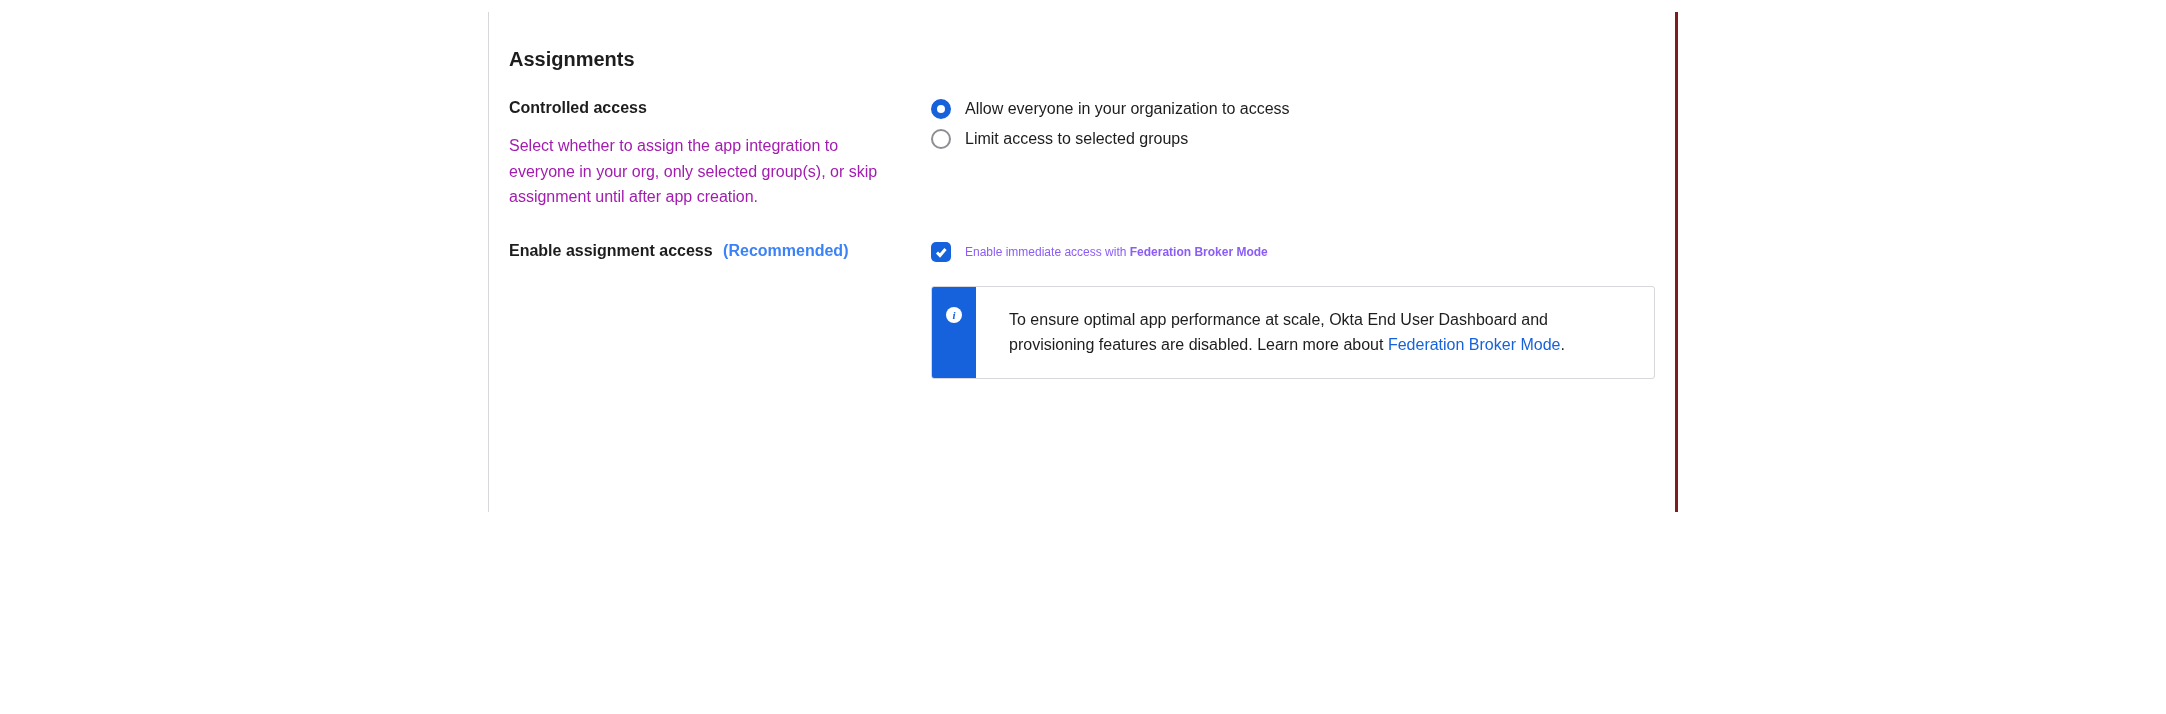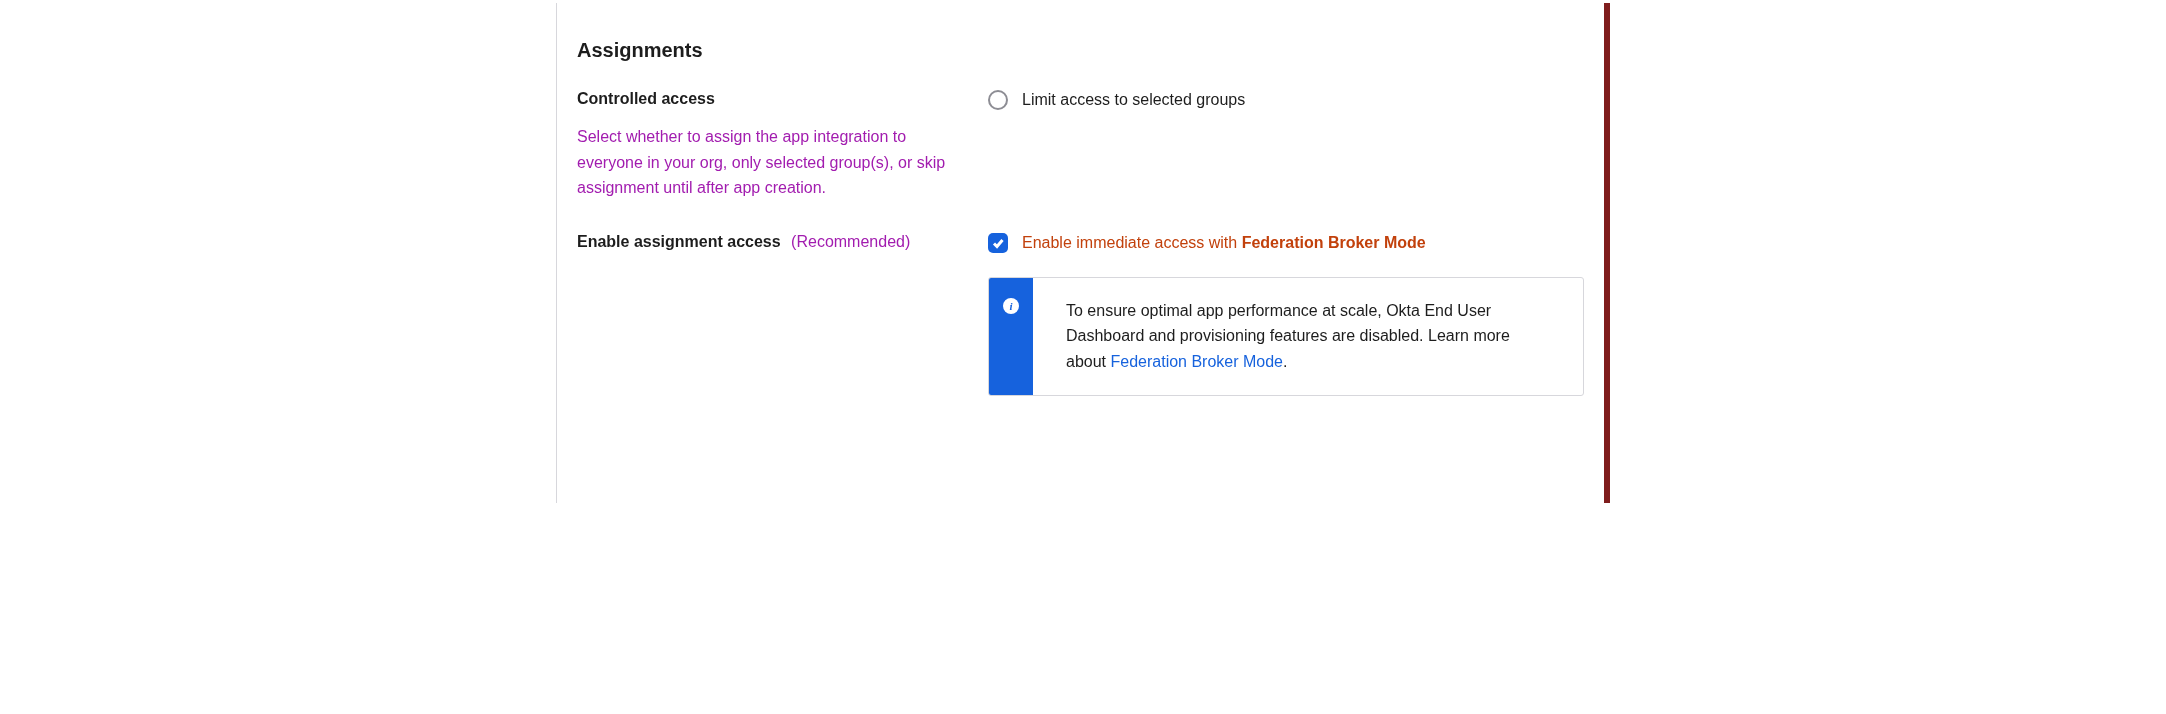--- a/index.html
+++ b/index.html
@@ -8,54 +8,54 @@
       padding: 0;
     }
     body {
       font-family: -apple-system, BlinkMacSystemFont, "Segoe UI", Helvetica, Arial, sans-serif;
       background: #ffffff;
       color: #1d1d1d;
       font-size: 16px;
     }
     .panel {
       border-left: 1px solid #d7d7dc;
-      border-right: 6px solid #7f1d1d;
-      width: 1054px;
-      margin: 3px auto;
+      border-right: 3px solid #7f1d1d;
+      width: 1190px;
+      margin: 12px auto;
       padding: 0 20px 30px 20px;
       min-height: 500px;
       padding-top: 8px;
     }
     .section-title {
       font-weight: 700;
       font-size: 20px;
       color: #1d1d1d;
       margin-top: 28px;
       margin-bottom: 28px;
     }
     .row {
       display: flex;
-      gap: 31px;
+      gap: 42px;
       margin-bottom: 32px;
     }
     .left-col {
       width: 380px;
       flex-shrink: 0;
     }
     .right-col {
       flex: 1;
     }
     .field-label {
       font-weight: 600;
       font-size: 16px;
       color: #1d1d1d;
     }
     .field-hint {
-      color: #a21caf;
-      font-weight: 400;
+      color: #3b82f6;
+      font-weight: 700;
       margin-left: 6px;
     }
     .field-description {
       color: #a21caf;
       font-size: 16px;
       line-height: 1.6;
       margin-top: 16px;
     }
     .radio-group {
       display: flex;
@@ -101,22 +101,22 @@
       flex-shrink: 0;
     }
     .checkbox-check {
       width: 12px;
       height: 12px;
       stroke: #ffffff;
       stroke-width: 3;
       fill: none;
     }
     .checkbox-label {
-      font-size: 16px;
-      color: #c2410c;
+      font-size: 12px;
+      color: #8b5cf6;
     }
     .checkbox-label strong {
       font-weight: 700;
     }
     .info-box {
       display: flex;
       border: 1px solid #d7d7dc;
       border-radius: 3px;
       margin-top: 24px;
       overflow: hidden;
@@ -162,20 +162,24 @@
 
   <h2 class="section-title">Assignments</h2>
 
   <div class="row">
     <div class="left-col">
       <div class="field-label">Controlled access</div>
       <div class="field-description">Select whether to assign the app integration to everyone in your org, only selected group(s), or skip assignment until after app creation.</div>
     </div>
     <div class="right-col">
       <div class="radio-group">
+        <label class="radio-option">
+          <span class="radio-circle selected"></span>
+          <span class="radio-label">Allow everyone in your organization to access</span>
+        </label>
         <label class="radio-option">
           <span class="radio-circle"></span>
           <span class="radio-label">Limit access to selected groups</span>
         </label>
       </div>
     </div>
   </div>
 
   <div class="row">
     <div class="left-col">

